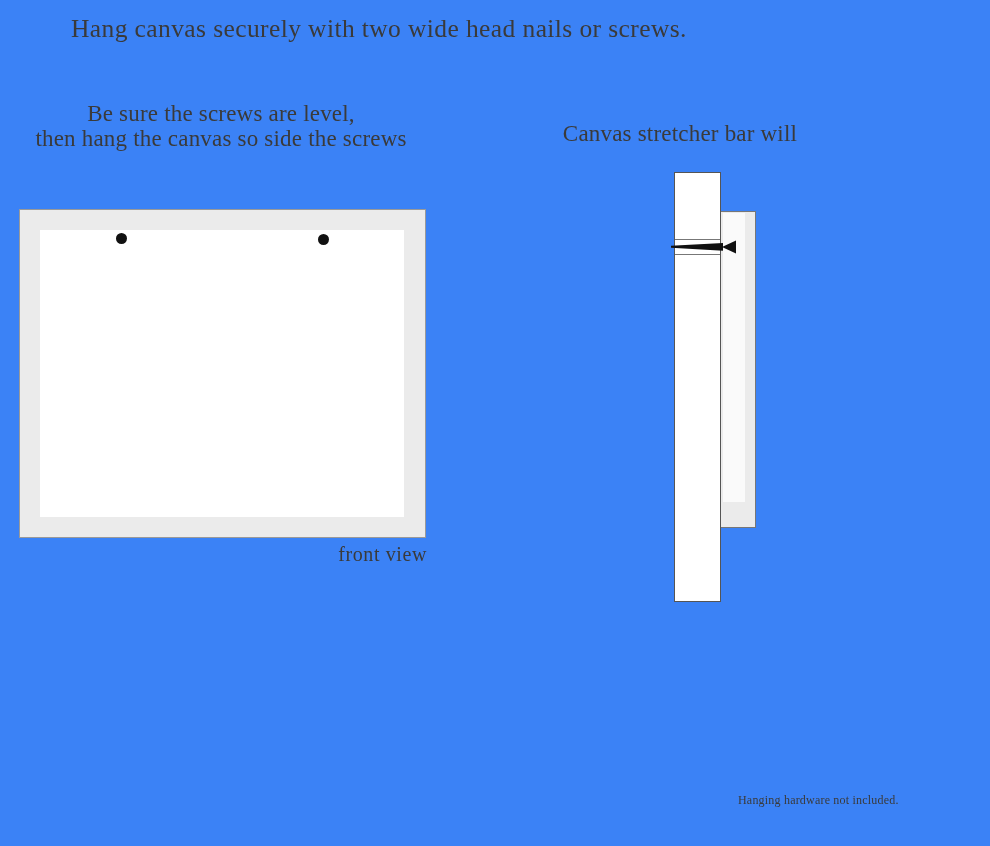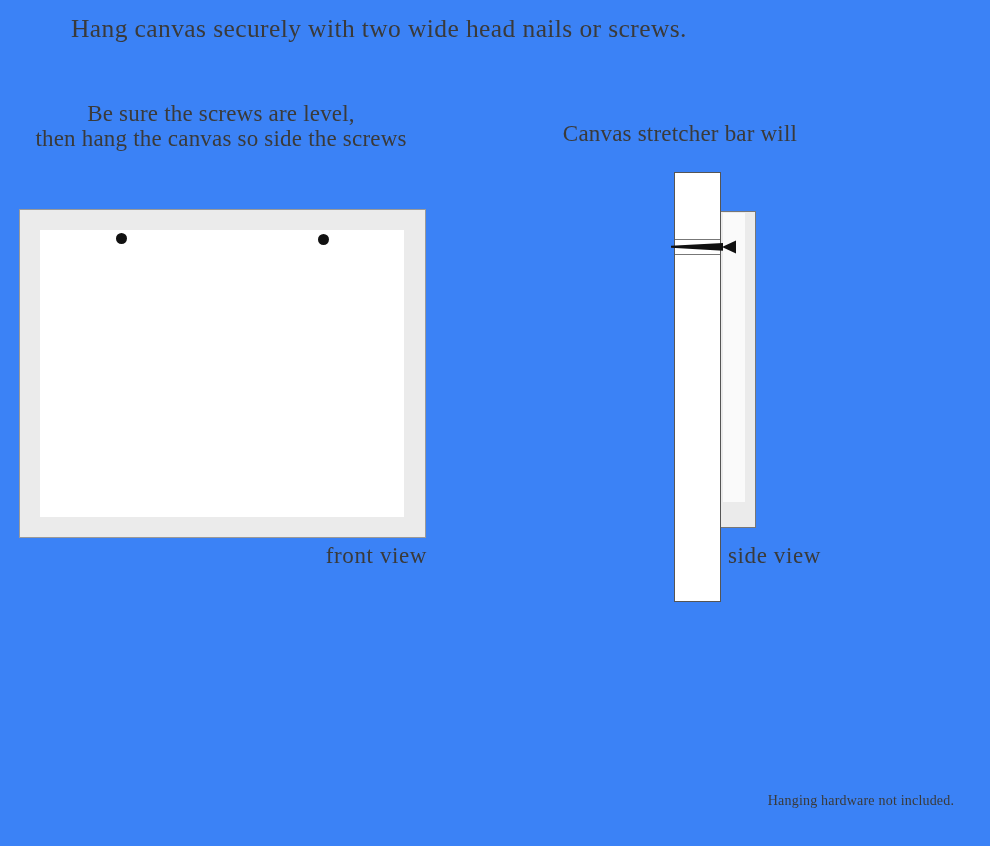--- a/index.html
+++ b/index.html
@@ -41,21 +41,21 @@
     background: var(--canvas-inner, #fff);
   }
   .screw-dot {
     position: absolute; width: 11px; height: 11px; border-radius: 50%;
     background: var(--nail, #111);
   }
   #screw-left  { left: 96px;  top: 23px; }
   #screw-right { left: 298px; top: 24px; }
 
   .view-label {
-    font-size: 23px; font-weight: 300; letter-spacing: 0.6px; color: var(--text);
+    font-size: 20px; font-weight: 300; letter-spacing: 0.6px; color: var(--text);
   }
   #front-view-label { left: 250px; top: 543px; width: 177px; text-align: right; }
   #side-view-label  { left: 728px; top: 543px; width: 160px; text-align: left; }
 
   
   #side-canvas {
     left: 720px; top: 211px; width: 34px; height: 315px;
     background: var(--canvas-frame, #ebebeb);
     border: 1px solid var(--outline-mid, #777);
     z-index: 1;
@@ -76,22 +76,22 @@
     z-index: 3;
   }
   #slot-line-top    { top: 239px; }
   #slot-line-bottom { top: 254px; }
   #nail-svg { left: 665px; top: 235px; width: 75px; height: 25px; z-index: 4; }
   #nail-svg polygon { fill: var(--nail, #111); }
 
   
   #footnote {
     left: 738px; top: 791px; width: 246px;
-    font-size: 14px; font-weight: 300; line-height: 19px;
-    text-align: center; letter-spacing: 0.2px; color: var(--text);
+    font-size: 12px; font-weight: 300; line-height: 19px;
+    letter-spacing: 0.2px; color: var(--text);
   }
 </style>
 </head>
 <body>
 
 <div id="stage">
 
   <div id="title" class="abs">Hang canvas securely with two wide head nails or screws.</div>
 
   <div id="instr-front" class="abs instruction">
@@ -113,19 +113,18 @@
   <div id="side-canvas" class="abs">
     <div id="side-canvas-inner"></div>
   </div>
   <div id="wall-bar" class="abs"></div>
   <div id="slot-line-top" class="abs slot-line"></div>
   <div id="slot-line-bottom" class="abs slot-line"></div>
   <svg id="nail-svg" class="abs" viewBox="0 0 75 25" aria-hidden="true">
     <polygon points="6,10.8 58,8 58,15.8 6,12.8"></polygon>
     <polygon points="57,12 71,5.5 71,18.5"></polygon>
   </svg>
-  <div id="side-view-label" class="abs view-label">side view</div>
 
   <div id="footnote" class="abs">
     <div>Hanging hardware not included.</div>
   </div>
 
 </div>
 
 </body></html>

